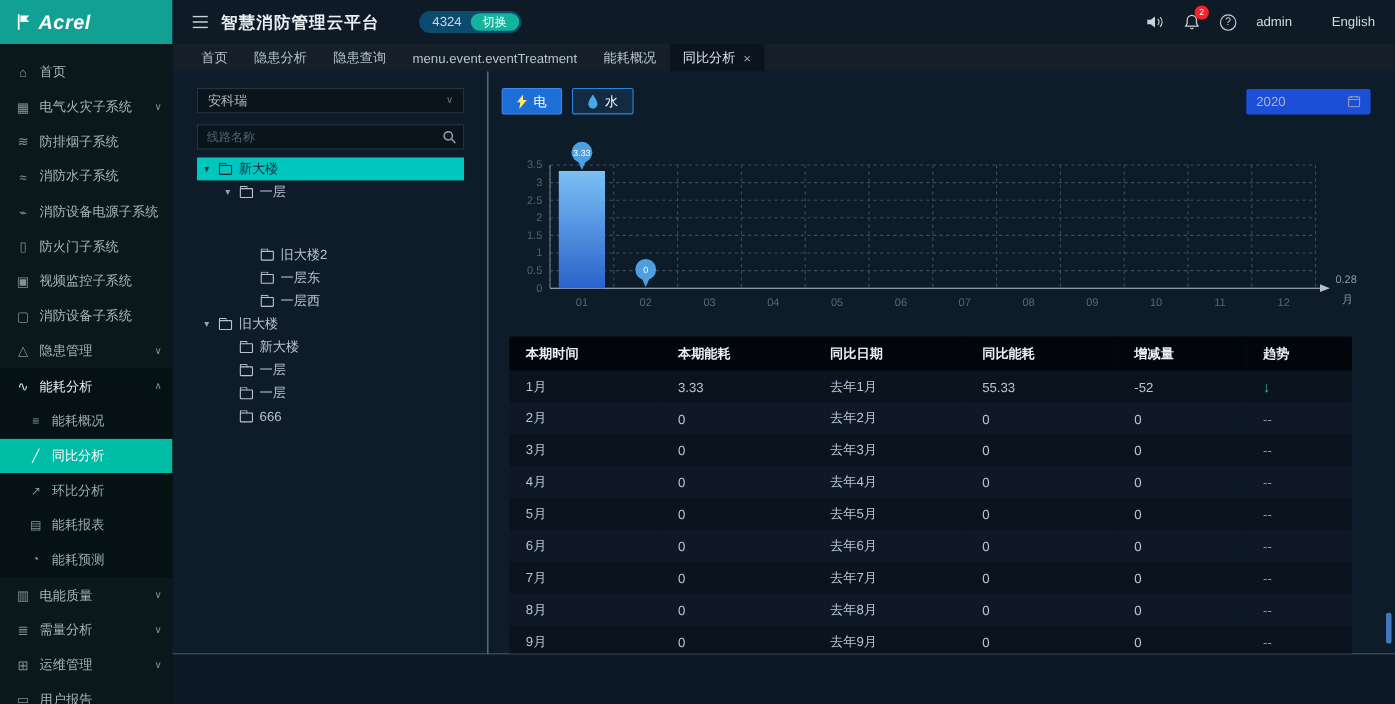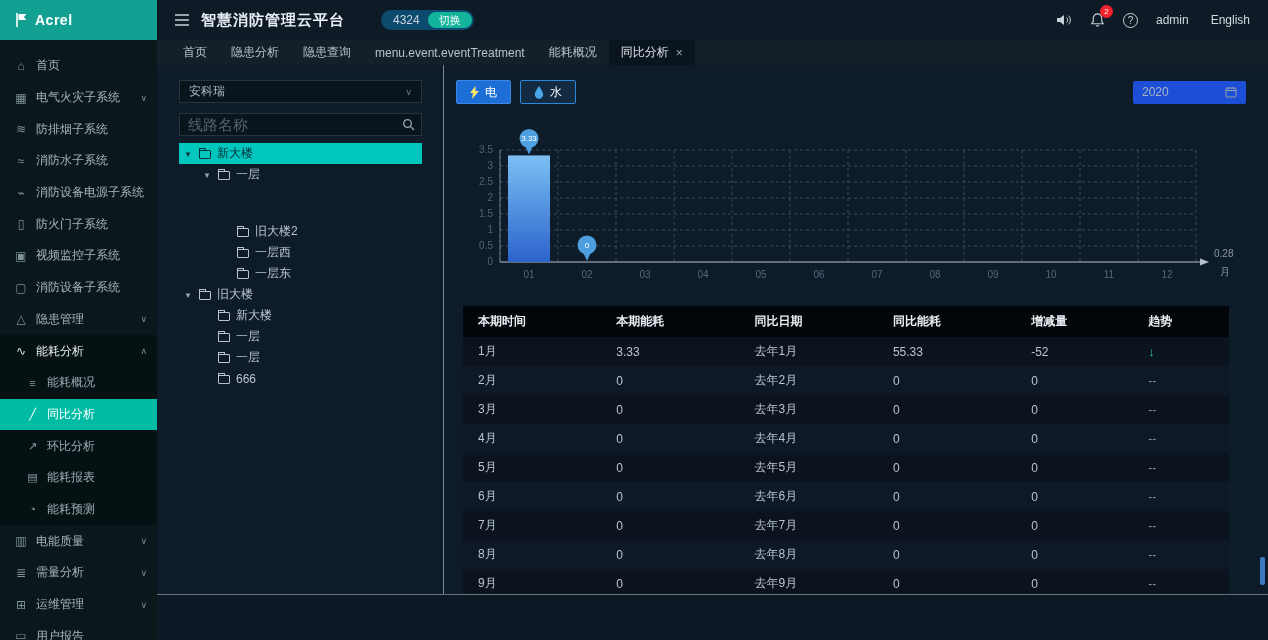--- a/index.html
+++ b/index.html
@@ -3,21 +3,21 @@
 <meta charset="utf-8">
 <style>
   *{margin:0;padding:0;box-sizing:border-box}
   html,body{width:1268px;height:640px;overflow:hidden;background:#0c1824;
     font-family:"Liberation Sans","DejaVu Sans",sans-serif;font-size:12px;color:#c6d1dc}
   .app{display:flex;width:100%;height:100%}
 
   
   .sidebar{width:157px;flex-shrink:0;background:#0b181b;display:flex;flex-direction:column;overflow:hidden}
   .logo{height:40px;background:#12a092;display:flex;align-items:center;gap:6px;padding:0 14px;color:#fff;flex-shrink:0}
-  .logo-text{font-size:14px;font-weight:bold;letter-spacing:.5px}
+  .logo-text{font-size:18px;font-weight:bold;font-style:italic;letter-spacing:.5px}
   .nav{flex:1;padding-top:10px;overflow:hidden}
   .nav-item{height:31.7px;display:flex;align-items:center;gap:8px;padding:0 10px 0 14px;color:#a7b6ba;cursor:pointer;white-space:nowrap}
   .nav-item .icon{width:14px;text-align:center;font-size:12px;color:#7e9297;flex-shrink:0}
   .nav-item .label{flex:1;overflow:hidden;text-overflow:ellipsis}
   .nav-item .chev{font-size:9px;color:#7d9096}
   .nav-item.active-parent{background:#051113;color:#e6edf0}
   .nav-item.active-parent .icon{color:#cfe0e3}
   .nav-group{background:#051113}
   .sub-item{height:31.7px;display:flex;align-items:center;gap:8px;padding-left:26px;color:#9cadb3;cursor:pointer}
   .sub-item .icon{width:13px;text-align:center;font-size:11px;color:#87999f}
@@ -30,36 +30,36 @@
   .hamburger{display:flex;align-items:center;cursor:pointer}
   .app-title{font-size:15px;font-weight:bold;color:#e9eff4;margin-left:12px;letter-spacing:1px}
   .count-pill{margin-left:36px;background:#0c4a6e;border-radius:11px;display:flex;align-items:center;height:20px;padding:0 2px 0 12px;color:#ccd5dd;gap:8px}
   .switch-btn{background:#12b49c;color:#fff;border-radius:9px;height:16px;display:flex;align-items:center;padding:0 11px;font-size:11px;cursor:pointer}
   .spacer{flex:1}
   .hicon{margin-left:18px;position:relative;display:flex;align-items:center;cursor:pointer}
   .badge{position:absolute;top:-7px;right:-8px;background:#f5222d;color:#fff;border-radius:8px;min-width:13px;height:13px;
     font-size:8px;font-style:normal;display:flex;align-items:center;justify-content:center;padding:0 2px}
   .help{width:15px;height:15px;border:1px solid #c7d2da;border-radius:50%;color:#c7d2da;font-size:10px;justify-content:center}
   .username{margin-left:18px;color:#d3dbe2;cursor:pointer}
-  .lang{margin-left:22px;color:#d3dbe2;cursor:pointer}
+  .lang{margin-left:36px;color:#d3dbe2;cursor:pointer}
 
   .tabbar{height:25px;background:#151f2a;display:flex;align-items:stretch;padding-left:14px;flex-shrink:0}
   .tab{display:flex;align-items:center;padding:0 12px;color:#b6c2cc;cursor:pointer;white-space:nowrap}
   .tab.active{background:#0a141e;color:#dde3e9}
   .tab .close{margin-left:7px;color:#9aa6b0}
 
   .content{height:530px;flex-shrink:0;display:flex;background:#0e1c2a;border-bottom:1px solid rgba(210,222,230,.45)}
   .filler{flex:1;background:#0c1824}
 
   
   .tree-panel{width:287px;flex-shrink:0;border-right:1px solid rgba(212,224,232,.55);padding:15px 21px 0 22px;display:flex;flex-direction:column;overflow:hidden}
   .select-box{height:23px;background:#0a141d;border:1px solid #27343f;display:flex;align-items:center;justify-content:space-between;padding:0 9px;color:#aeb9c2;cursor:pointer}
   .select-box .chev{font-size:9px;color:#67747f}
   .search-box{margin-top:10px;height:23px;background:#0a141d;border:1px solid #27343f;display:flex;align-items:center}
-  .search-box input{flex:1;min-width:0;background:transparent;border:none;outline:none;color:#c0cad3;font-size:15px;padding:0 8px;font-family:inherit}
+  .search-box input{flex:1;min-width:0;background:transparent;border:none;outline:none;color:#c0cad3;font-size:11px;padding:0 8px;font-family:inherit}
   .search-box input::placeholder{color:#55636f}
   .search-btn{width:26px;height:100%;display:flex;align-items:center;justify-content:center;cursor:pointer}
   .tree{margin-top:7px;flex:1;overflow:hidden}
   .tree-row{height:21px;display:flex;align-items:center;gap:6px;color:#b9c4ce;cursor:pointer}
   .tree-row.selected{background:#00c6be;color:#073038}
   .tree-row.selected .tree-arrow,.tree-row.selected .tree-label{color:#073038}
   .tree-arrow{width:10px;font-size:9px;color:#93a7af;text-align:center;flex-shrink:0}
   .folder{position:relative;width:12px;height:9px;border:1px solid currentColor;border-radius:1px;flex-shrink:0;margin-top:1px}
   .folder::before{content:"";position:absolute;top:-3px;left:-1px;width:5px;height:2px;border:1px solid currentColor;border-bottom:none;border-radius:1px 1px 0 0}
   .tree-label{white-space:nowrap}
@@ -270,26 +270,26 @@
               <span class="tree-label">一层</span>
             </div>
             <div class="tree-row" style="padding-left: 42px; margin-top: 36px;">
               <span class="tree-arrow"></span>
               <span class="folder"></span>
               <span class="tree-label">旧大楼2</span>
             </div>
             <div class="tree-row" style="padding-left: 42px;">
               <span class="tree-arrow"></span>
               <span class="folder"></span>
+              <span class="tree-label">一层东</span>
+            </div>
+            <div class="tree-row" style="padding-left: 42px;">
+              <span class="tree-arrow"></span>
+              <span class="folder"></span>
               <span class="tree-label">一层西</span>
-            </div>
-            <div class="tree-row" style="padding-left: 42px;">
-              <span class="tree-arrow"></span>
-              <span class="folder"></span>
-              <span class="tree-label">一层东</span>
             </div>
             <div class="tree-row" style="padding-left: 4px;">
               <span class="tree-arrow">▾</span>
               <span class="folder"></span>
               <span class="tree-label">旧大楼</span>
             </div>
             <div class="tree-row" style="padding-left: 23px;">
               <span class="tree-arrow"></span>
               <span class="folder"></span>
               <span class="tree-label">新大楼</span>

